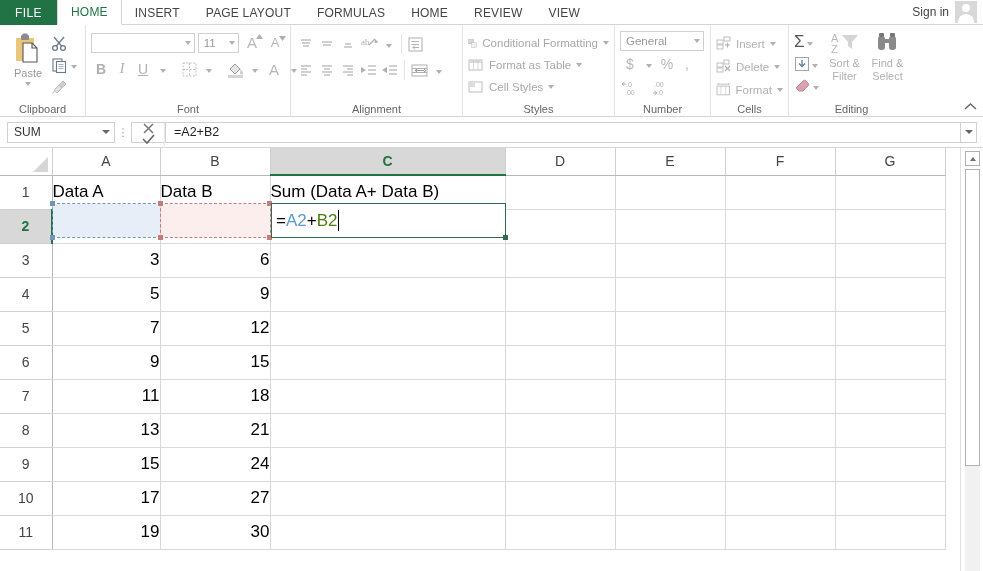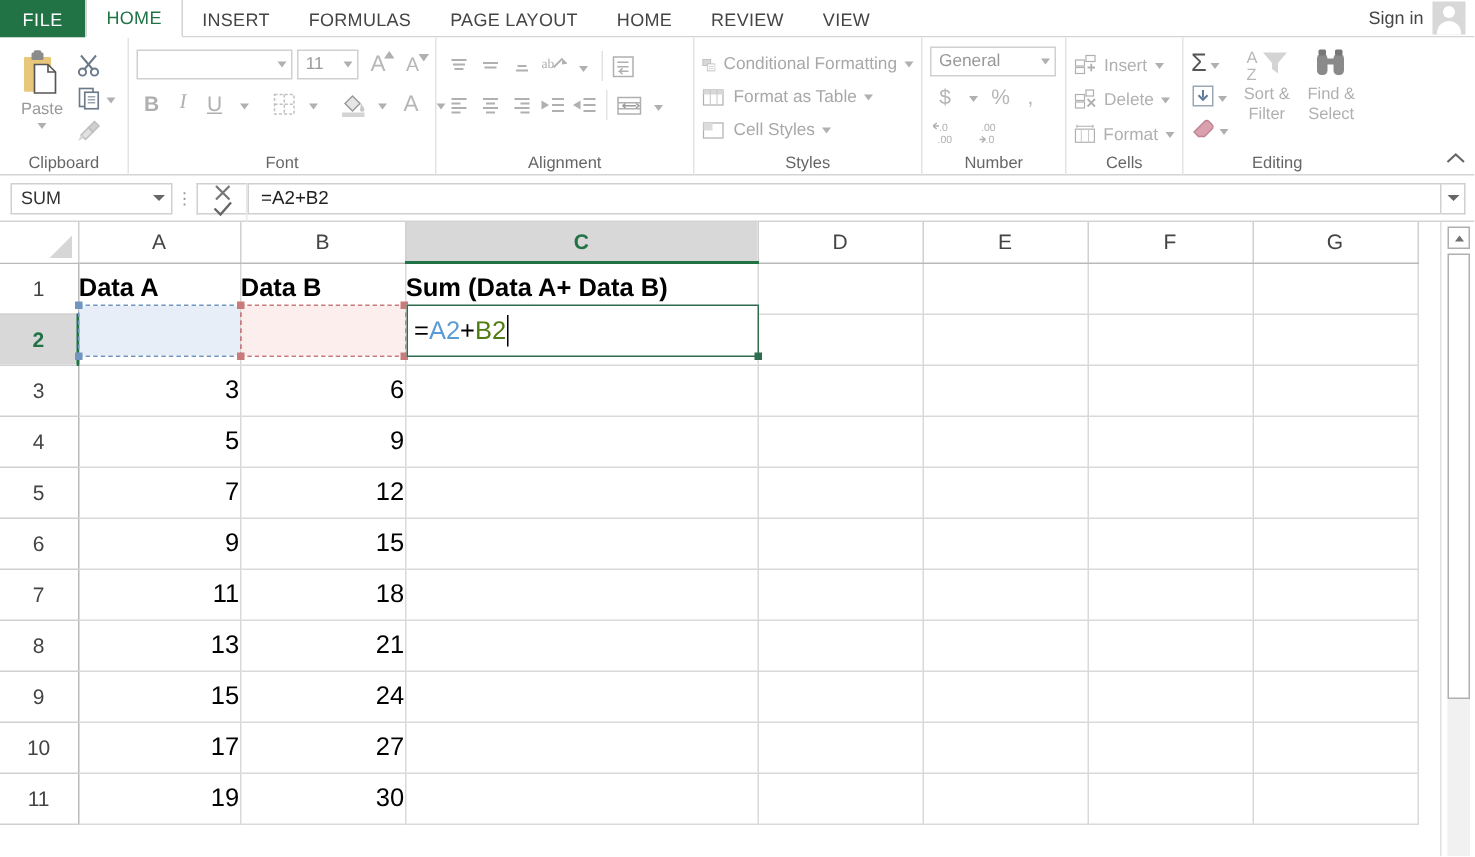--- a/index.html
+++ b/index.html
@@ -196,21 +196,21 @@
     width:52px; height:34px; background:#fff; border-right:1px solid #b9b9b9; border-bottom:1px solid #d0d0d0;
     text-align:center; vertical-align:middle; font-size:14px; color:#444; font-weight:normal;
   }
   .rowhdr.sel { background:#d8d8d8; color:#217346; font-weight:bold; border-right:2px solid #217346; }
   .cell {
     height:34px; border-right:1px solid #d9d9d9; border-bottom:1px solid #d9d9d9;
     font-size:17px; color:#000; vertical-align:middle; padding:0 5px;
     font-family:"Liberation Sans",sans-serif; overflow:hidden; white-space:nowrap;
   }
   .cell.num { text-align:right; }
-  .cell.hdrtxt { font-weight:bold; font-size:17px; color:#000; text-align:left; }
+  .cell.hdrtxt { font-weight:normal; font-size:17px; color:#000; text-align:left; }
 
   
   .ov { position:absolute; pointer-events:none; }
   .a2fill { background:#e7eef8; }
   .b2fill { background:#fdeeee; }
   .marq-blue { border:1.5px dashed #7096c0; }
   .marq-red  { border:1.5px dashed #c97b7b; }
   .handle { position:absolute; width:5px; height:5px; background:#c97b7b; }
   .handle.blue { background:#7096c0; }
   .editcell {
@@ -232,22 +232,22 @@
 </style>
 </head>
 <body>
 
 <div id="app">
 
   <div class="tabbar">
     <div class="tab-file">FILE</div>
     <div class="tab active">HOME</div>
     <div class="tab">INSERT</div>
+    <div class="tab">PAGE LAYOUT</div>
     <div class="tab">FORMULAS</div>
-    <div class="tab">PAGE LAYOUT</div>
     <div class="tab">HOME</div>
     <div class="tab">REVIEW</div>
     <div class="tab">VIEW</div>
     <div class="signin">
       <span>Sign in</span>
       <span class="avatar-box"></span>
     </div>
   </div>
 
   <div class="ribbon">

